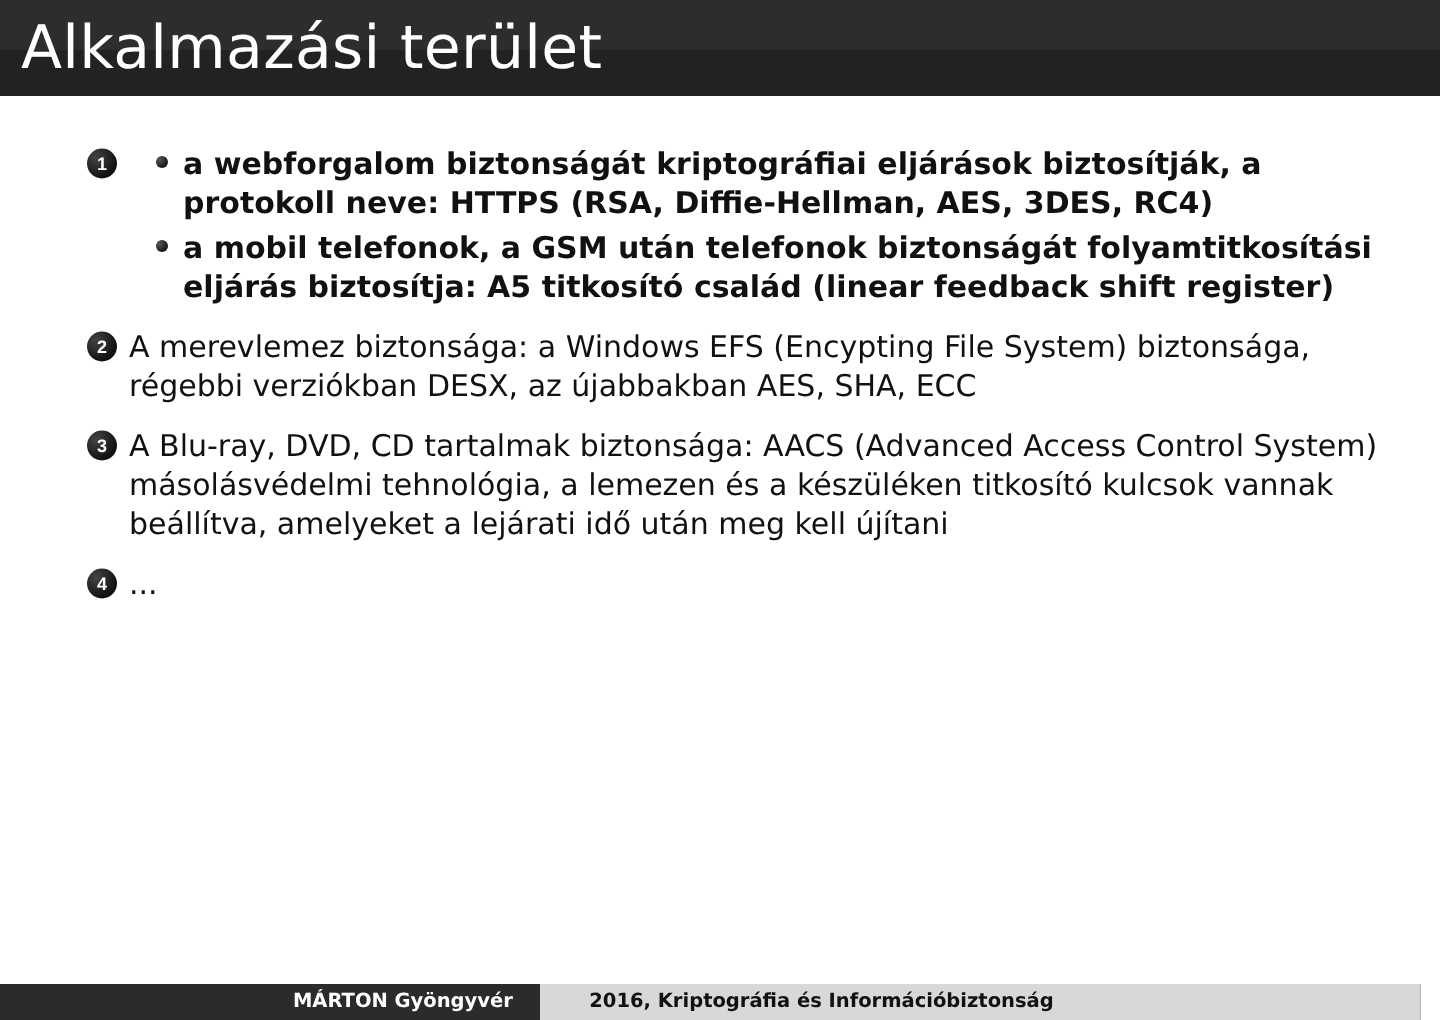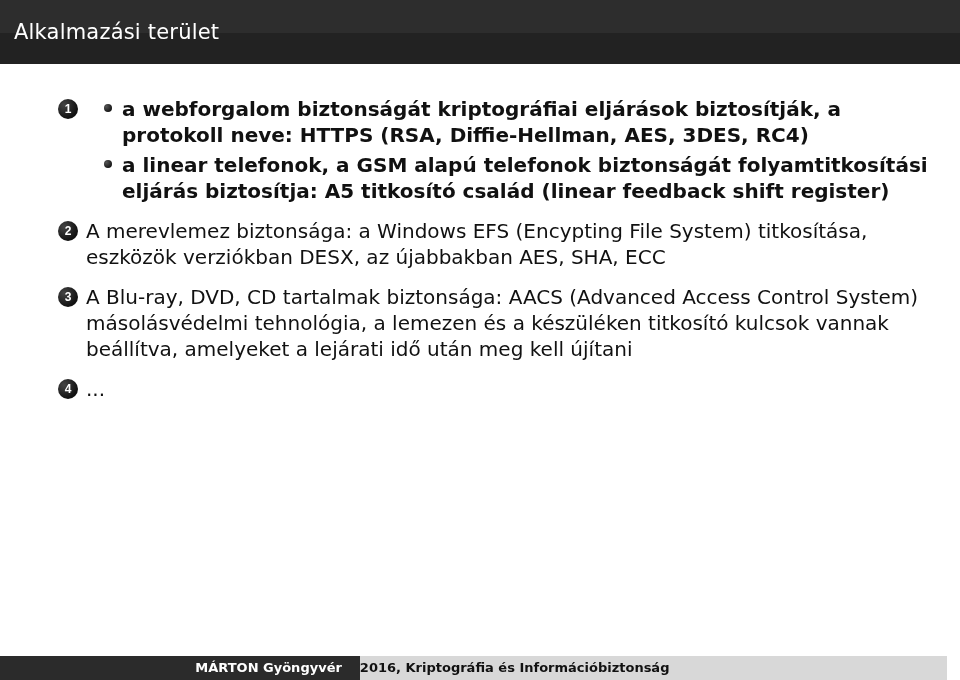--- a/index.html
+++ b/index.html
@@ -22,21 +22,21 @@
     top: 0; left: 0; right: 0;
     height: 64px;
     background: linear-gradient(to bottom,
       #2d2d2d 0%,
       #2d2d2d 52%,
       #222 52%,
       #222 100%);
     color: #fff;
     font-family: "Trebuchet MS", "DejaVu Sans", sans-serif;
     font-weight: 400;
-    font-size: 21px;
+    font-size: 40px;
     line-height: 64px;
     padding-left: 14px;
     letter-spacing: 0.2px;
   }
   .content {
     position: absolute;
     top: 90px;
     left: 58px;
     right: 30px;
   }
@@ -105,47 +105,47 @@
     width: 38%;
     color: #fff;
     text-align: right;
     padding-right: 18px;
     box-sizing: border-box;
   }
   .footer .right {
     flex: 1;
     background: #d8d8d8;
     color: #111;
-    padding-left: 0;
+    padding-left: 33px;
     box-sizing: border-box;
   }
   .ellipsis-item {
     font-family: "Trebuchet MS", "DejaVu Sans", sans-serif;
   }
 </style>
 </head>
 <body>
 
 <div class="slide">
 
   <div class="title-band">Alkalmazási terület</div>
 
   <div class="content">
     <ol class="top">
       <li>
         <span class="num-badge">1</span>
         <ul class="sub">
           <li>a webforgalom biztonságát kriptográfiai eljárások biztosítják, a protokoll neve: HTTPS (RSA, Diffie-Hellman, AES, 3DES, RC4)</li>
-          <li>a linear telefonok, a GSM alapú telefonok biztonságát folyamtitkosítási eljárás biztosítja: A5 titkosító család (linear feedback shift register)</li>
+          <li>a mobil telefonok, a GSM után telefonok biztonságát folyamtitkosítási eljárás biztosítja: A5 titkosító család (linear feedback shift register)</li>
         </ul>
       </li>
 
       <li>
         <span class="num-badge">2</span>
-        <span>A merevlemez biztonsága: a Windows EFS (Encypting File System) titkosítása, eszközök verziókban DESX, az újabbakban AES, SHA, ECC</span>
+        <span>A merevlemez biztonsága: a Windows EFS (Encypting File System) biztonsága, régebbi verziókban DESX, az újabbakban AES, SHA, ECC</span>
       </li>
 
       <li>
         <span class="num-badge">3</span>
         <span>A Blu-ray, DVD, CD tartalmak biztonsága: AACS (Advanced Access Control System) másolásvédelmi tehnológia, a lemezen és a készüléken titkosító kulcsok vannak beállítva, amelyeket a lejárati idő után meg kell újítani</span>
       </li>
 
       <li class="ellipsis-item">
         <span class="num-badge">4</span>
         <span>...</span>

